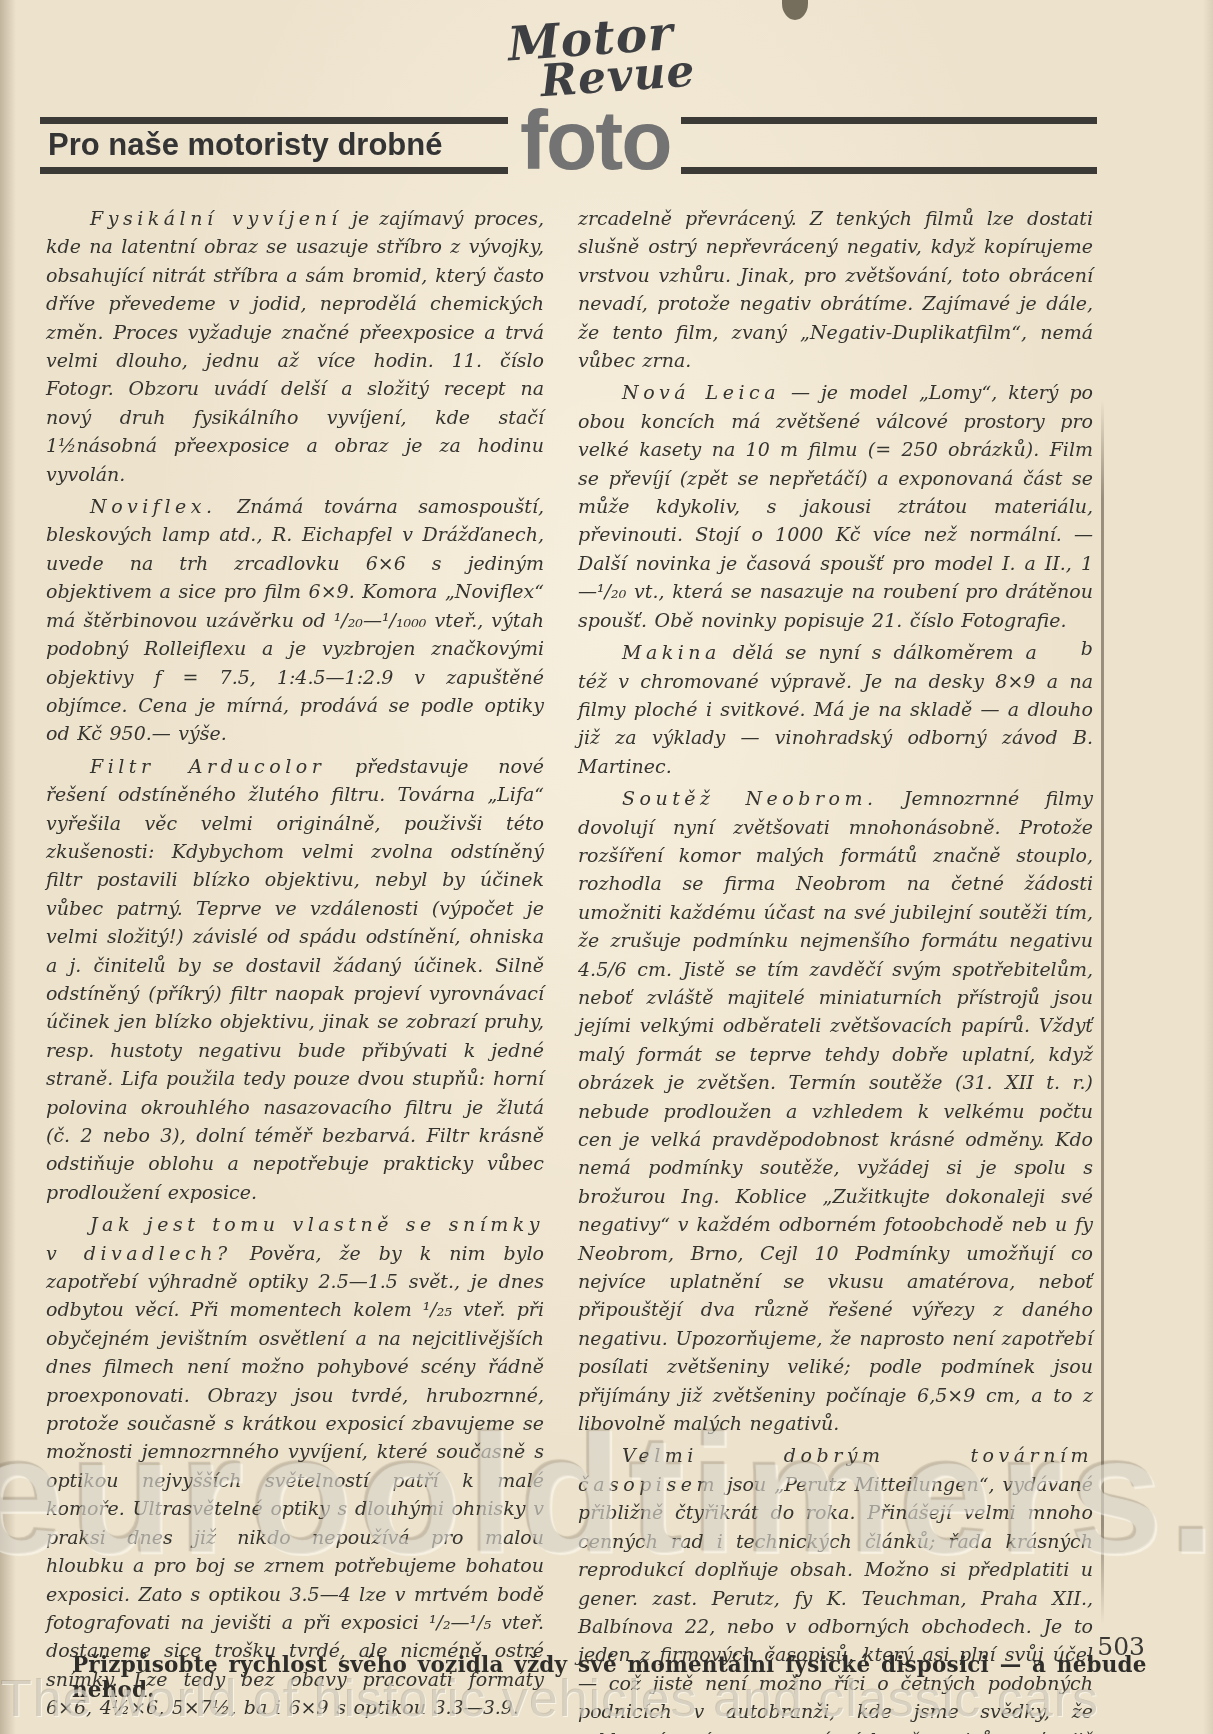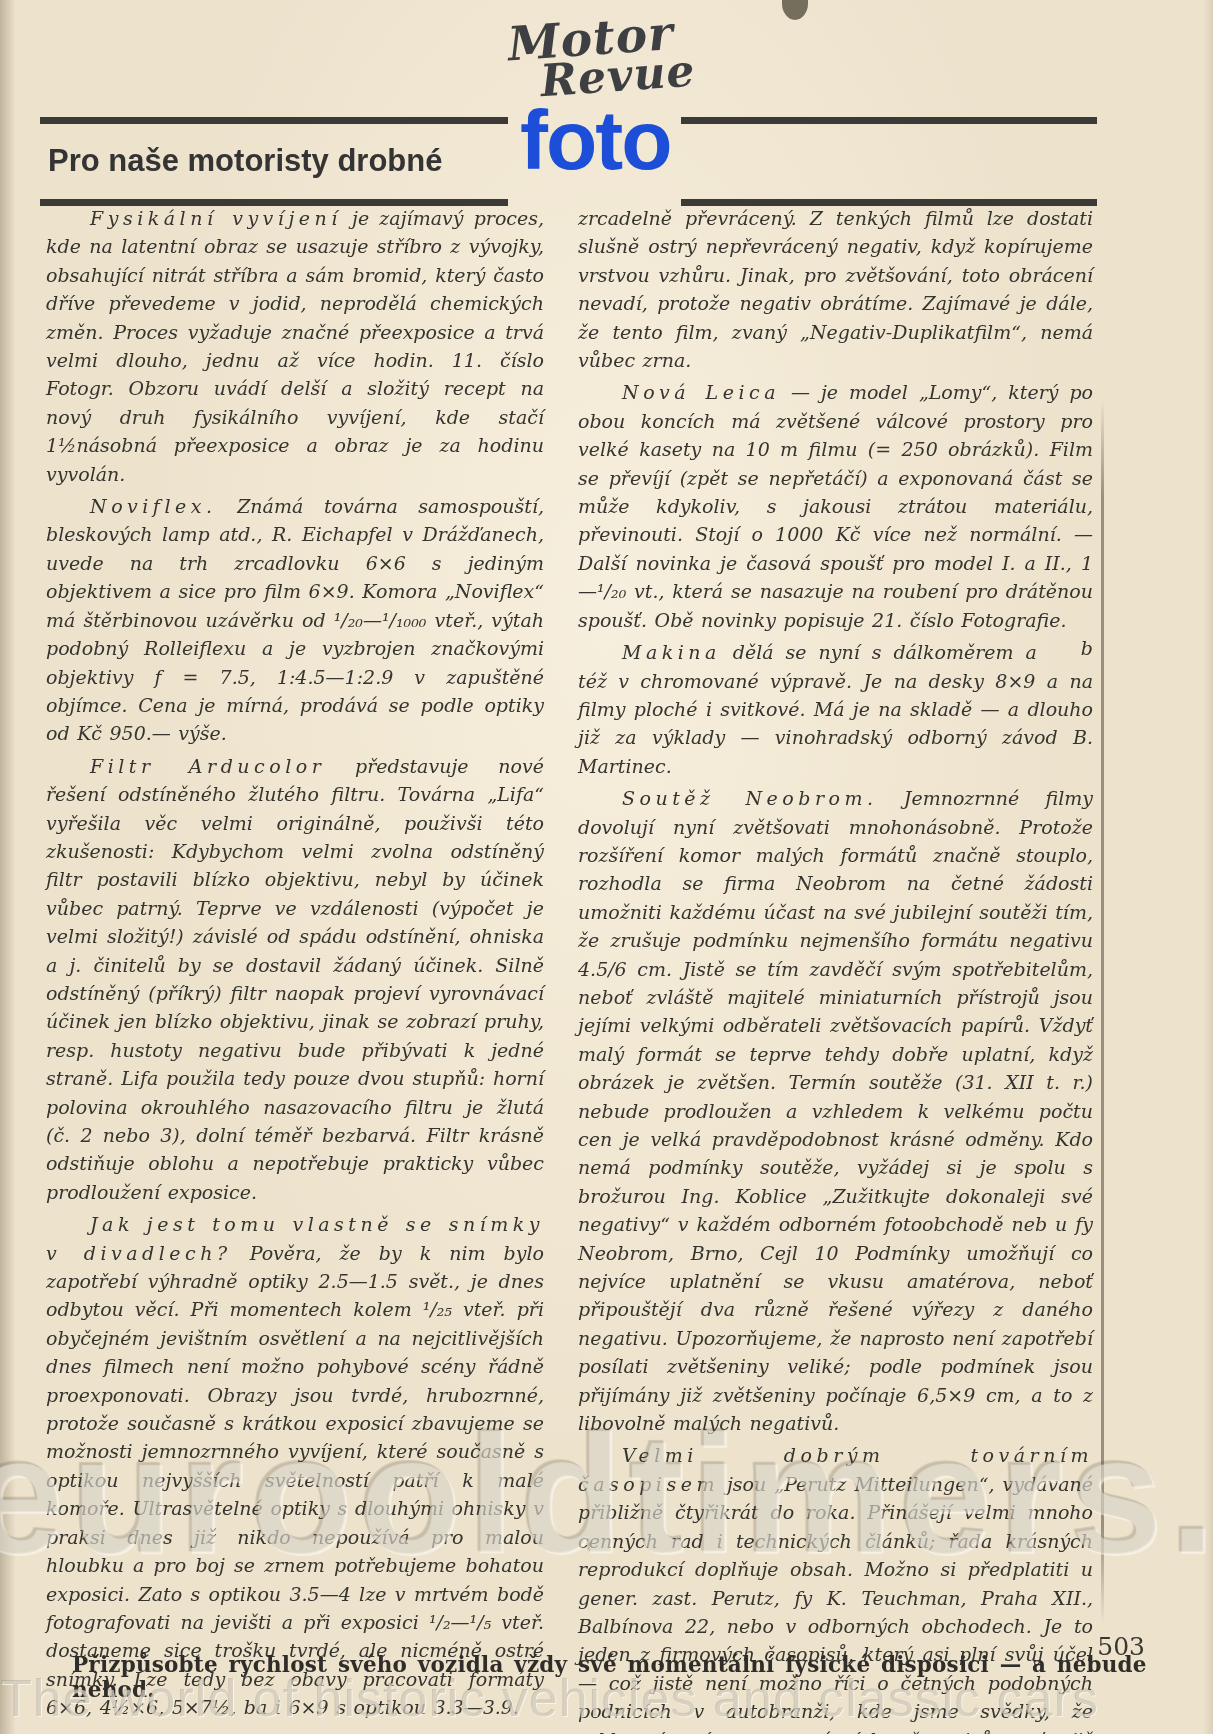--- a/index.html
+++ b/index.html
@@ -16,28 +16,28 @@
 
   
   .logo { position:absolute; top:16px; left:50%; transform:translateX(-53%) rotate(-4deg);
           color:#3e3f42; font-style:italic; font-weight:bold; line-height:.92; }
   .logo-line1 { font-size:47px; letter-spacing:1px; }
   .logo-line2 { font-size:44px; margin:-2px 0 0 30px; letter-spacing:1px; }
 
   
   .banner { position:absolute; top:117px; left:40px; width:1057px; display:flex; align-items:stretch; }
   .banner-seg { display:flex; flex-direction:column; justify-content:space-between; }
-  .banner-seg.left { width:468px;gap:16px; }
+  .banner-seg.left { width:468px; }
   .banner-seg.right { flex:1; }
   .rule { height:7px; background:#3b3a36; }
   .banner-text { font-family:"Liberation Sans", sans-serif; font-weight:bold; font-size:31px;
                  color:#343434; white-space:nowrap; padding:3px 2px 4px 8px; }
   .banner-seg.right .banner-text { padding-left:4px; }
   .banner-foto { font-family:"Liberation Sans", sans-serif; font-weight:bold; font-size:84px;
-                 line-height:58px; letter-spacing:-2px; color:#1d4ed8; margin:-6px 10px 0 12px; }
+                 line-height:58px; letter-spacing:-2px; color:#737373; margin:-6px 10px 0 12px; }
 
   
   .cols { position:absolute; top:200px; left:42px; width:1055px; display:flex; gap:26px;
           color:#35342f; font-style:italic; font-size:19px; line-height:28.4px; }
   .col-left  { width:506px; }
   .col-right { width:523px; }
   .para { margin:4px; text-indent:44px; text-align:justify; word-spacing:1.5px; }
   .para.no-indent { text-indent:0; }
   .lead { letter-spacing:4.5px; }
   .byline { float:right; font-style:italic; }

